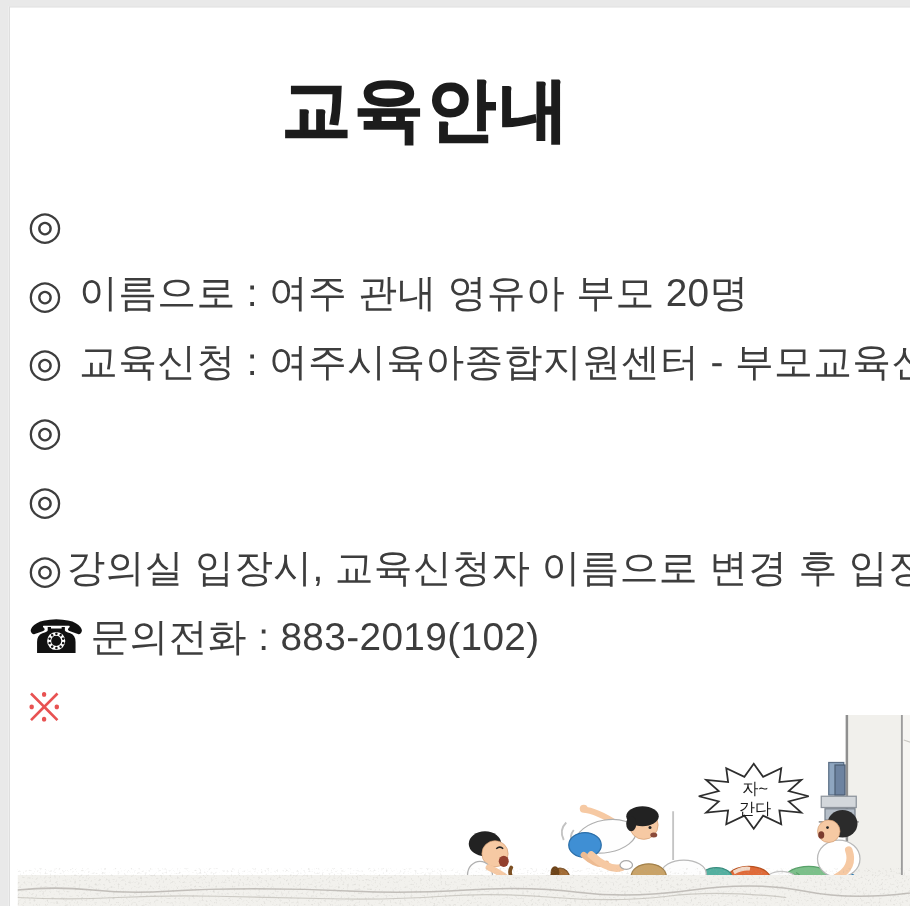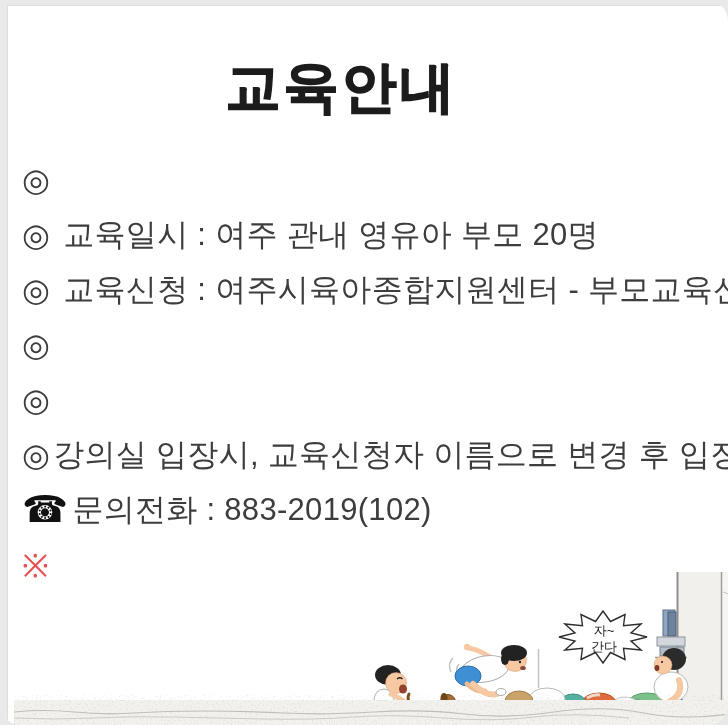--- a/index.html
+++ b/index.html
@@ -1,18 +1,18 @@
 <!DOCTYPE html>
 <html><head>
 <meta charset="utf-8">
 <style>
   html,body{margin:0;padding:0;background:#e9e9e9;}
   .page{
     position:relative;width:728px;height:725px;overflow:hidden;
-    background:#e9e9e9;font-family:"Liberation Sans",sans-serif;border-radius:21px;
+    background:#e9e9e9;font-family:"Liberation Sans",sans-serif;
   }
   .card{
     position:absolute;left:7px;top:5px;right:0;bottom:0;
     background:#ffffff;box-shadow:inset 1px 1px 0 #dedede;
   }
   .title{
     position:absolute;top:50px;left:0;right:0;height:64px;
     text-align:center;font-size:55px;font-weight:900;color:#1c1c1c;
     letter-spacing:3px;transform:translateX(-26px);
     -webkit-text-stroke:1.5px #1c1c1c;line-height:64px;white-space:nowrap;
@@ -37,21 +37,21 @@
   <div class="card">
 
     <div class="title">교육안내</div>
 
     <div class="rows">
       <div class="row sp">
         <span class="bullet">◎</span>
       </div>
       <div class="row sp">
         <span class="bullet">◎</span>
-        <span class="txt">교육일시 : 여주 관내 영유아 부모 20명</span>
+        <span class="txt">이름으로 : 여주 관내 영유아 부모 20명</span>
       </div>
       <div class="row sp">
         <span class="bullet">◎</span>
         <span class="txt">교육신청 : 여주시육아종합지원센터 - 부모교육신청</span>
       </div>
       <div class="row">
         <span class="bullet">◎</span>
       </div>
       <div class="row">
         <span class="bullet">◎</span>

